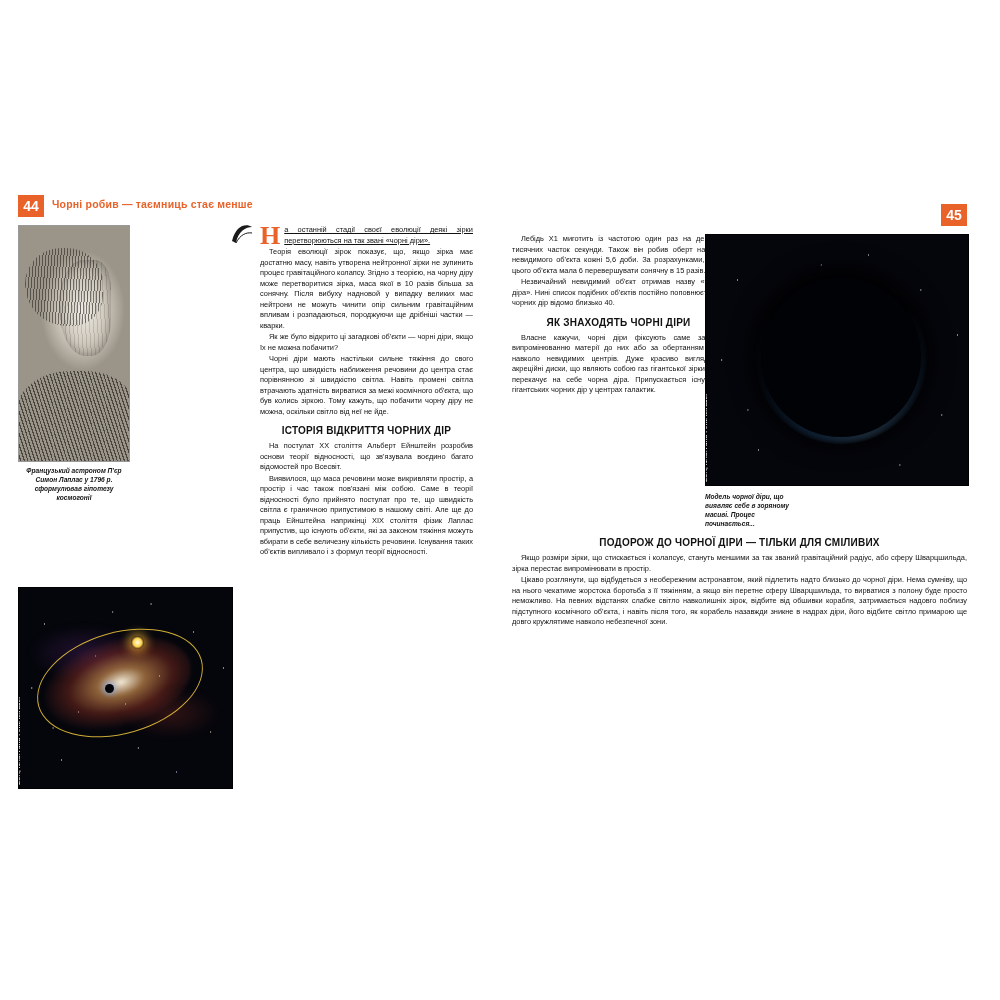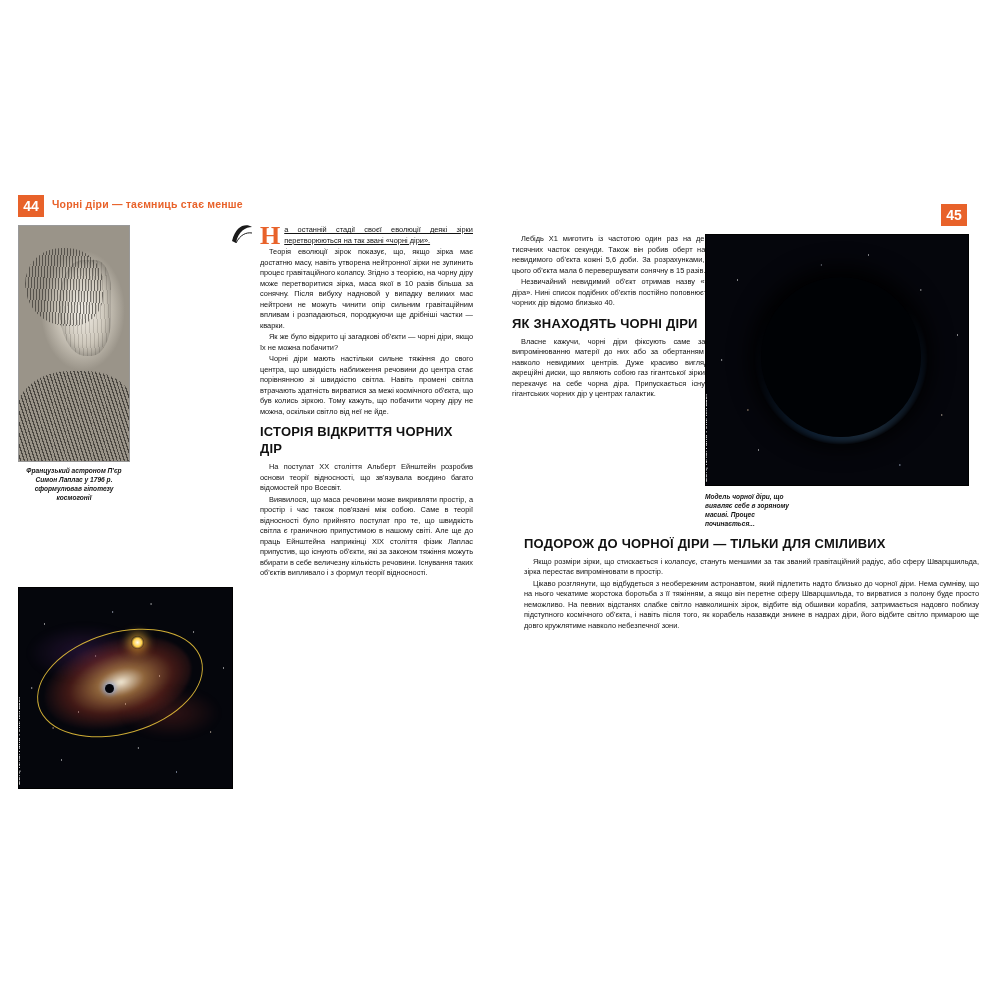--- a/index.html
+++ b/index.html
@@ -118,22 +118,22 @@
     margin:1px 4px 0 0;
   }
   .deco{
     position:absolute;
     left:-30px;top:-4px;
     width:26px;height:26px;
   }
 
   
   .shead{
-    text-align:left;
-    font-size:13px;
+    text-align:center;
+    font-size:10px;
     font-weight:bold;
     color:#111;
     margin:7px 0 4px 0;
     letter-spacing:.2px;
     line-height:1.3;
   }
 
   
   .astro{
     position:relative;
@@ -256,21 +256,21 @@
   }
 </style>
 </head>
 <body>
 
 <div class="spread">
 
   <div class="page page-left">
 
     <div class="folio folio-left">44</div>
-    <div class="runhead">Чорні діри — таємниць стає менше</div>
+    <div class="runhead">Чорні робив — таємниць стає менше</div>
 
     <div class="portrait">
       <div class="face"></div>
       <div class="profile"></div>
       <div class="hair"></div>
       <div class="coat"></div>
     </div>
     <div class="portrait-cap">Французький астроном П'єр Симон Лаплас у 1796 р. сформулював гіпотезу космогонії</div>
 
     <div class="col c2">
@@ -316,20 +316,20 @@
     </div>
 
     <div class="astro" id="blackhole-image">
       <div class="stars"></div>
       <div class="ring"></div>
       <div class="hole"></div>
       <div class="credit">ESA, NASA and Felix Mirabel</div>
     </div>
     <div class="bh-cap">Модель чорної діри, що виявляє себе в зоряному масиві. Процес починається...</div>
 
-    <div class="col" style="top:325px;left:12px;width:455px;">
+    <div class="col" style="top:325px;left:0;width:455px;">
       <div class="shead">ПОДОРОЖ ДО ЧОРНОЇ ДІРИ — ТІЛЬКИ ДЛЯ СМІЛИВИХ</div>
       <p>Якщо розміри зірки, що стискається і колапсує, стануть меншими за так званий гравітаційний радіус, або сферу Шварцшильда, зірка перестає випромінювати в простір.</p>
       <p>Цікаво розглянути, що відбудеться з необережним астронавтом, який підлетить надто близько до чорної діри. Нема сумніву, що на нього чекатиме жорстока боротьба з її тяжінням, а якщо він перетне сферу Шварцшильда, то вирватися з полону буде просто неможливо. На певних відстанях слабке світло навколишніх зірок, відбите від обшивки корабля, затримається надовго поблизу підступного космічного об'єкта, і навіть після того, як корабель назавжди зникне в надрах діри, його відбите світло примарою ще довго кружлятиме навколо небезпечної зони.</p>
     </div>
   </div>
 
 </div>
 
 </body></html>

